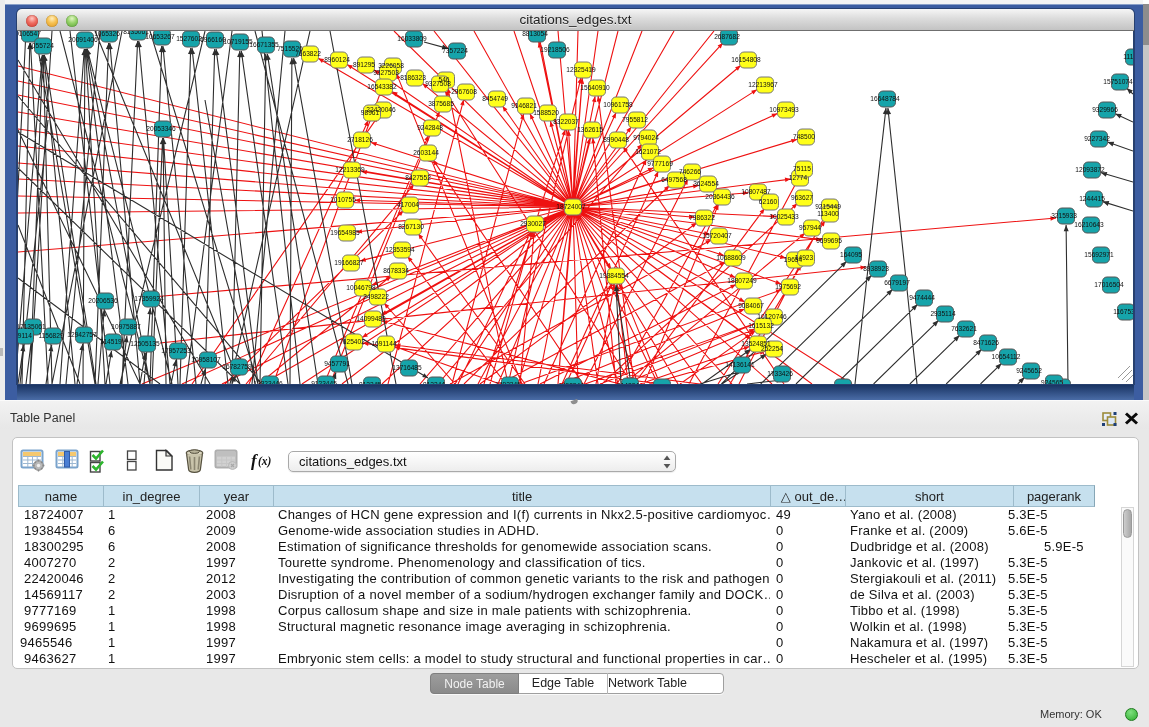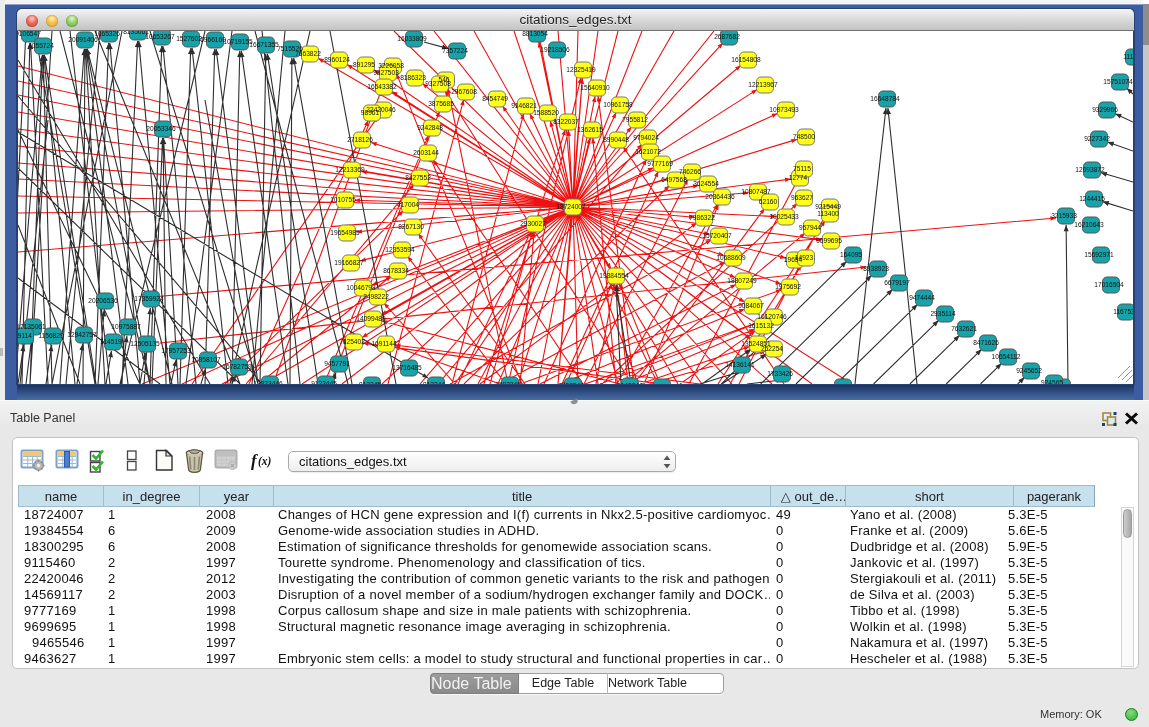--- a/index.html
+++ b/index.html
@@ -413,24 +413,24 @@
     <span style="left:850px">Franke et al. (2009)</span>
     <span style="left:1008px">5.6E-5</span>
   </div>
 <div class="tr" style="top:539px">
     <span style="left:24px">18300295</span>
     <span style="left:108px">6</span>
     <span style="left:206px">2008</span>
     <span style="left:278px;width:492px;overflow:hidden">Estimation of significance thresholds for genomewide association scans.</span>
     <span style="left:776px">0</span>
     <span style="left:850px">Dudbridge et al. (2008)</span>
-    <span style="left:1008px">5.9E-5</span>
+    <span style="left:1044px">5.9E-5</span>
   </div>
 <div class="tr" style="top:555px">
-    <span style="left:24px">9115460</span>
+    <span style="left:24px">4007270</span>
     <span style="left:108px">2</span>
     <span style="left:206px">1997</span>
     <span style="left:278px;width:492px;overflow:hidden">Tourette syndrome. Phenomenology and classification of tics.</span>
     <span style="left:776px">0</span>
     <span style="left:850px">Jankovic et al. (1997)</span>
     <span style="left:1008px">5.3E-5</span>
   </div>
 <div class="tr" style="top:571px">
     <span style="left:24px">22420046</span>
     <span style="left:108px">2</span>
@@ -461,39 +461,39 @@
 <div class="tr" style="top:619px">
     <span style="left:24px">9699695</span>
     <span style="left:108px">1</span>
     <span style="left:206px">1998</span>
     <span style="left:278px;width:492px;overflow:hidden">Structural magnetic resonance image averaging in schizophrenia.</span>
     <span style="left:776px">0</span>
     <span style="left:850px">Wolkin et al. (1998)</span>
     <span style="left:1008px">5.3E-5</span>
   </div>
 <div class="tr" style="top:635px">
-    <span style="left:32px">9465546</span>
+    <span style="left:20px">9465546</span>
     <span style="left:108px">1</span>
     <span style="left:206px">1997</span>
     <span style="left:776px">0</span>
     <span style="left:850px">Nakamura et al. (1997)</span>
     <span style="left:1008px">5.3E-5</span>
   </div>
 <div class="tr" style="top:651px">
     <span style="left:24px">9463627</span>
     <span style="left:108px">1</span>
     <span style="left:206px">1997</span>
     <span style="left:278px;width:492px;overflow:hidden">Embryonic stem cells: a model to study structural and functional properties in car…</span>
     <span style="left:776px">0</span>
-    <span style="left:850px">Hescheler et al. (1988)</span>
+    <span style="left:850px">Hescheler et al. (1995)</span>
     <span style="left:1008px">5.3E-5</span>
   </div>
 
 <div class="abs" style="left:1121px;top:507px;width:13px;height:160px;background:#fafafa;border:1px solid #d6d6d6"></div>
 <div class="abs" style="left:1123px;top:509px;width:9px;height:29px;border-radius:5px;background:linear-gradient(90deg,#cdcdcd,#a8a8a8);border:1px solid #9a9a9a"></div>
 
 <div class="abs" style="left:430px;top:673px;width:294px;height:21px;border:1px solid #9f9f9f;border-radius:4px;background:#fff;box-shadow:0 1px 0 rgba(255,255,255,.7)"></div>
-<div class="abs" style="left:430px;top:673px;width:89px;height:21px;border-radius:4px 0 0 4px;background:linear-gradient(#9d9d9d,#8a8a8a);border:1px solid #7f7f7f;color:#f2f2f2;font-size:16px;text-align:left;line-height:20px">Node Table</div>
+<div class="abs" style="left:430px;top:673px;width:89px;height:21px;border-radius:4px 0 0 4px;background:linear-gradient(#9d9d9d,#8a8a8a);border:1px solid #7f7f7f;color:#f2f2f2;font-size:12px;text-align:center;line-height:20px">Node Table</div>
 <div class="abs" style="left:519px;top:673px;width:89px;height:21px;border-right:1px solid #b5b5b5;color:#222;font-size:12.5px;text-align:center;line-height:20px">Edge Table</div>
 <div class="abs" style="left:608px;top:673px;width:116px;height:21px;color:#222;font-size:12.5px;line-height:20px">Network Table</div>
 
 <div class="abs" style="left:1040px;top:708px;width:82px;height:14px;font-size:11px;color:#333;text-align:left">Memory: OK</div>
 <div class="abs" style="left:1125px;top:708px;width:13px;height:13px;border-radius:50%;background:radial-gradient(circle at 40% 30%,#7fe07f,#2fae2f);border:1px solid #1d7a1d"></div>
 
 </body></html>

